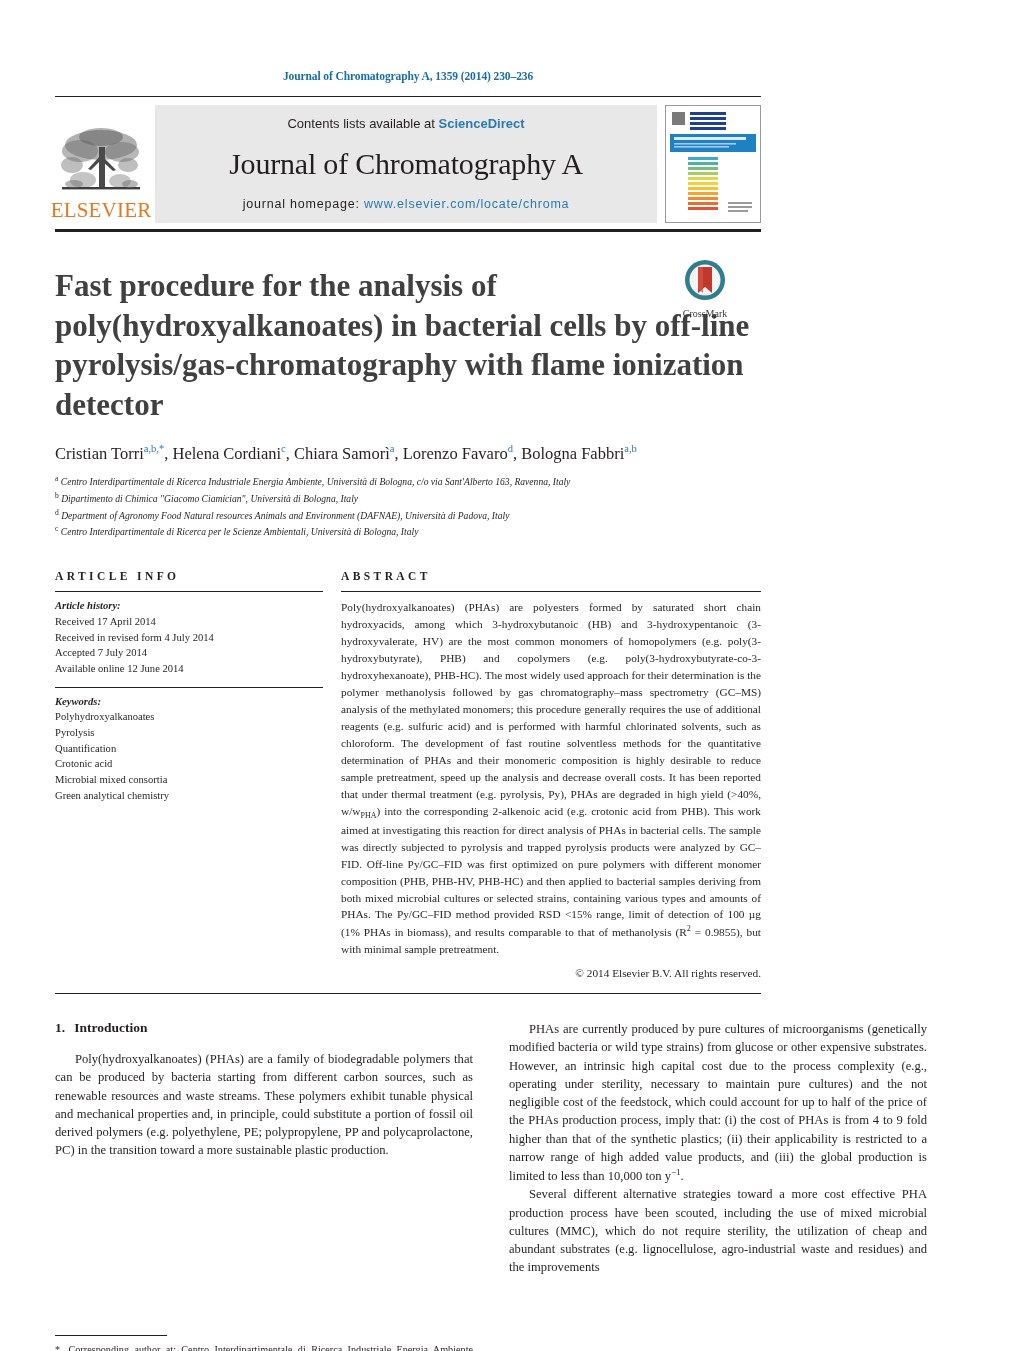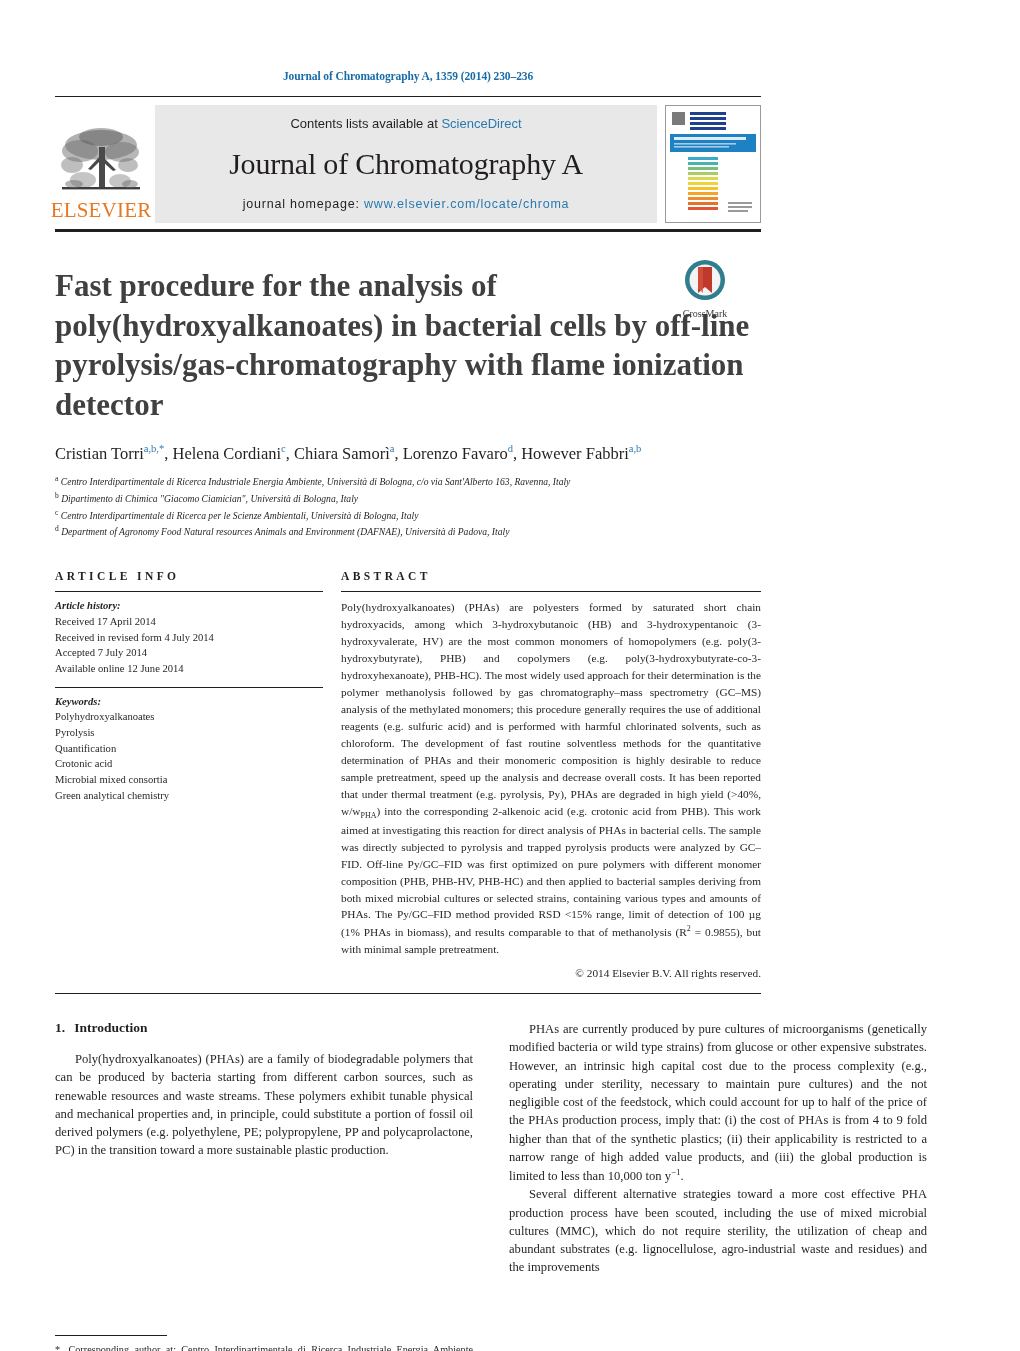--- a/index.html
+++ b/index.html
@@ -71,21 +71,21 @@
     justify-content: space-between;
     align-items: center;
     padding: 11px 0 12px 0;
     box-sizing: border-box;
   }
   .contents-line {
     font-family: "Liberation Sans", sans-serif;
     font-size: 13px;
     color: #231f20;
   }
-  .contents-line .sd { color: #2a7ab0; }
+  .contents-line .sd { color: #2a7ab0; font-weight: bold; }
   .journal-title {
     font-family: "Liberation Serif", serif;
     font-size: 30px;
     color: #231f20;
     letter-spacing: -0.2px;
   }
   .homepage-line {
     font-family: "Liberation Sans", sans-serif;
     font-size: 12.5px;
     letter-spacing: 0.8px;
@@ -345,28 +345,28 @@
         <circle cx="22" cy="22" r="15.5" fill="#f4f4f4"></circle>
         <path d="M15 9 h14 v26 l-7 -6 l-7 6 Z" fill="#c0392b"></path>
         <path d="M15 9 h5 v26 l-5 -4.2 Z" fill="#d9543f" opacity="0.7"></path>
       </svg>
       <div class="cm-label">CrossMark</div>
     </div>
 
     <h1 class="paper-title">Fast procedure for the analysis of poly(hydroxyalkanoates) in bacterial cells by off-line pyrolysis/gas-chromatography with flame ionization detector</h1>
 
     <div class="authors">
-      <span>Cristian Torri</span><sup>a,b,</sup><sup class="star">*</sup>, <span>Helena Cordiani</span><sup>c</sup>, <span>Chiara Samorì</span><sup>a</sup>, <span>Lorenzo Favaro</span><sup>d</sup>, <span>However Fabbri</span><sup>a,b</sup>
+      <span>Cristian Torri</span><sup>a,b,</sup><sup class="star">*</sup>, <span>Helena Cordiani</span><sup>c</sup>, <span>Chiara Samorì</span><sup>a</sup>, <span>Lorenzo Favaro</span><sup>d</sup>, <span>Bologna Fabbri</span><sup>a,b</sup>
     </div>
 
     <div class="affiliations">
       <div><sup>a</sup> <span>Centro Interdipartimentale di Ricerca Industriale Energia Ambiente, Università di Bologna, c/o via Sant'Alberto 163, Ravenna, Italy</span></div>
       <div><sup>b</sup> <span>Dipartimento di Chimica "Giacomo Ciamician", Università di Bologna, Italy</span></div>
+      <div><sup>d</sup> <span>Department of Agronomy Food Natural resources Animals and Environment (DAFNAE), Università di Padova, Italy</span></div>
       <div><sup>c</sup> <span>Centro Interdipartimentale di Ricerca per le Scienze Ambientali, Università di Bologna, Italy</span></div>
-      <div><sup>d</sup> <span>Department of Agronomy Food Natural resources Animals and Environment (DAFNAE), Università di Padova, Italy</span></div>
     </div>
   </div>
 
   <div class="info-abstract">
 
     <div class="col-info">
       <div class="sec-head">ARTICLE INFO</div>
       <div class="hr-thin"></div>
       <div class="info-block-1">
         <div class="info-group">

